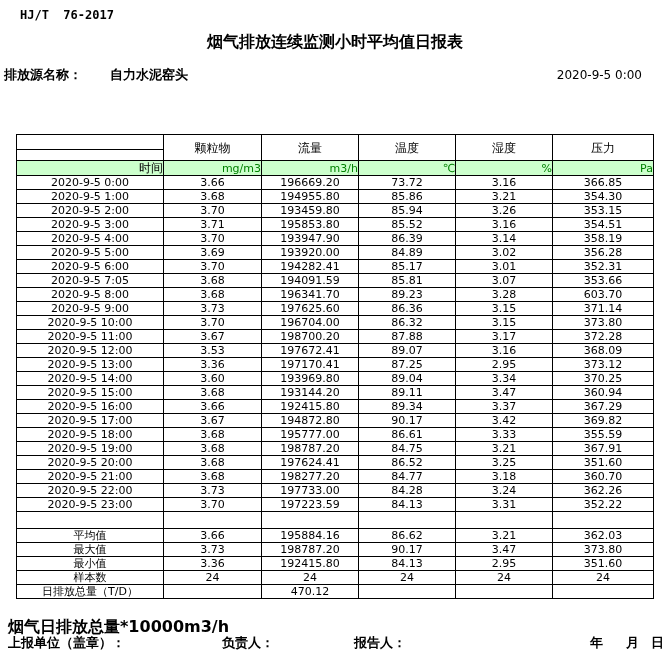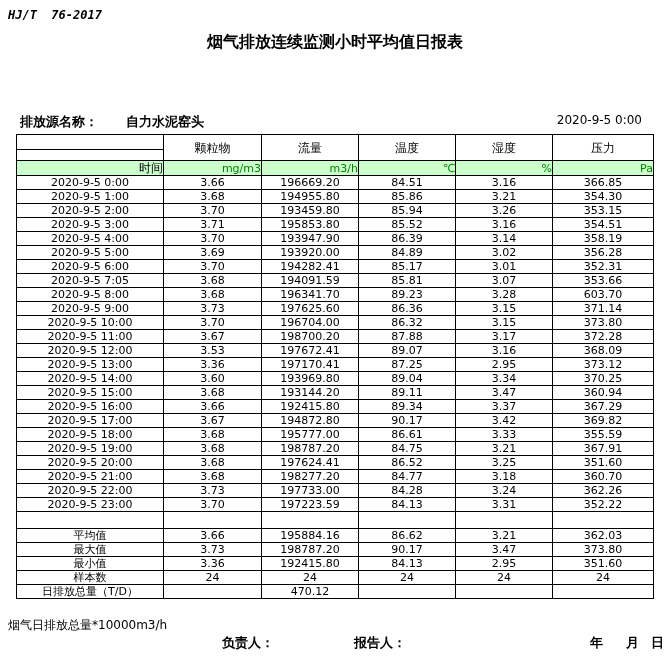--- a/index.html
+++ b/index.html
@@ -3,31 +3,31 @@
 <meta charset="utf-8">
 <style>
   * { margin:0; padding:0; box-sizing:border-box; }
   html,body { background:#ffffff; }
   body {
     width:670px; height:657px; position:relative;
     font-family:"DejaVu Sans","Liberation Sans",sans-serif;
     color:#000;
   }
   .std-code {
-    position:absolute; left:8px; top:8px;
+    position:absolute; left:20px; top:8px;
     font-family:"DejaVu Sans Mono","Liberation Mono",monospace;
-    font-weight:bold; font-size:12px; white-space:pre;font-style:italic;
+    font-weight:bold; font-size:12px; white-space:pre;
   }
   .report-title {
     position:absolute; top:32px; left:0; width:100%;
     text-align:center; font-weight:bold; font-size:16px;
   }
   .source-row {
-    position:absolute; top:66px; left:20px; right:16px;
-    display:flex; align-items:flex-start; font-size:13px;margin-top:47px;
+    position:absolute; top:66px; left:4px; right:16px;
+    display:flex; align-items:center; font-size:13px;
   }
   .source-label { font-weight:bold; }
   .source-name  { font-weight:bold; margin-left:28px; }
   .report-datetime { margin-left:auto; font-size:12px; font-weight:normal; padding-right:12px; }
 
   table.report {
     position:absolute; top:134px; left:16px;
     border-collapse:collapse; table-layout:fixed; width:637px;
   }
   table.report td {
@@ -39,21 +39,21 @@
   tr.hdr-row-2 td { height:11px; }
   tr.unit-row td  { height:15px; background:var(--band-bg,#ccffcc); color:var(--unit-color,#008000); font-size:11px;text-align:right; }
   tr.unit-row td.time-cell { color:#000; font-size:12px; }
   tr.data-row td { height:14px; }
   tr.spacer-row td { height:17px; }
   tr.summary-row td { height:14px; }
   td.label-cell { font-size:12px; }
 
   .note-line {
     position:absolute; left:8px; top:617px;
-    font-weight:normal; font-size:12px;
+    font-weight:bold; font-size:16px;
   }
   .sign-line { position:absolute; left:0; top:634px; width:670px; height:16px; font-weight:bold; font-size:13px; }
   .sign-line span { position:absolute; white-space:nowrap; }
   .sign-unit   { left:8px; }
   .sign-resp   { left:222px; }
   .sign-report { left:354px; }
   .sign-date   { left:460px;margin-top:27px; }
   .sign-year   { left:590px; }
   .sign-month  { left:626px; }
   .sign-day    { left:651px; }
@@ -99,21 +99,21 @@
       <td>℃</td>
       <td>%</td>
       <td>Pa</td>
     </tr>
   </tbody>
   <tbody>
       <tr class="data-row">
         <td class="time-cell">2020-9-5 0:00</td>
         <td>3.66</td>
         <td>196669.20</td>
-        <td>84.51</td>
+        <td>73.72</td>
         <td>3.16</td>
         <td>366.85</td>
       </tr>
       <tr class="data-row">
         <td class="time-cell">2020-9-5 1:00</td>
         <td>3.68</td>
         <td>194955.80</td>
         <td>85.86</td>
         <td>3.21</td>
         <td>354.30</td>
@@ -345,19 +345,20 @@
         <td></td>
         <td></td>
         <td></td>
       </tr>
     </tbody>
 </table>
 
 <div class="note-line">烟气日排放总量*10000m3/h</div>
 
 <div class="sign-line">
+  <span class="sign-unit">上报单位（盖章）：</span>
   <span class="sign-resp">负责人：</span>
   <span class="sign-report">报告人：</span>
   <span class="sign-date">报告日期：</span>
   <span class="sign-year">年</span>
   <span class="sign-month">月</span>
   <span class="sign-day">日</span>
 </div>
 
 </body></html>

